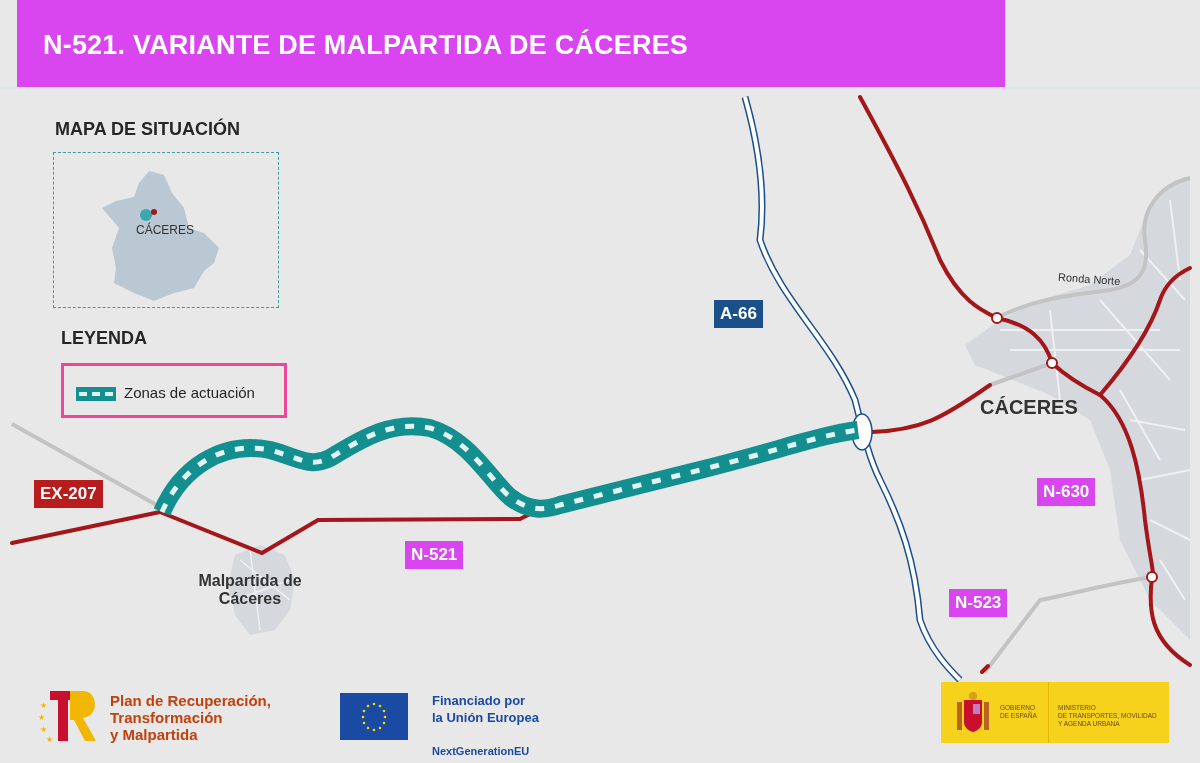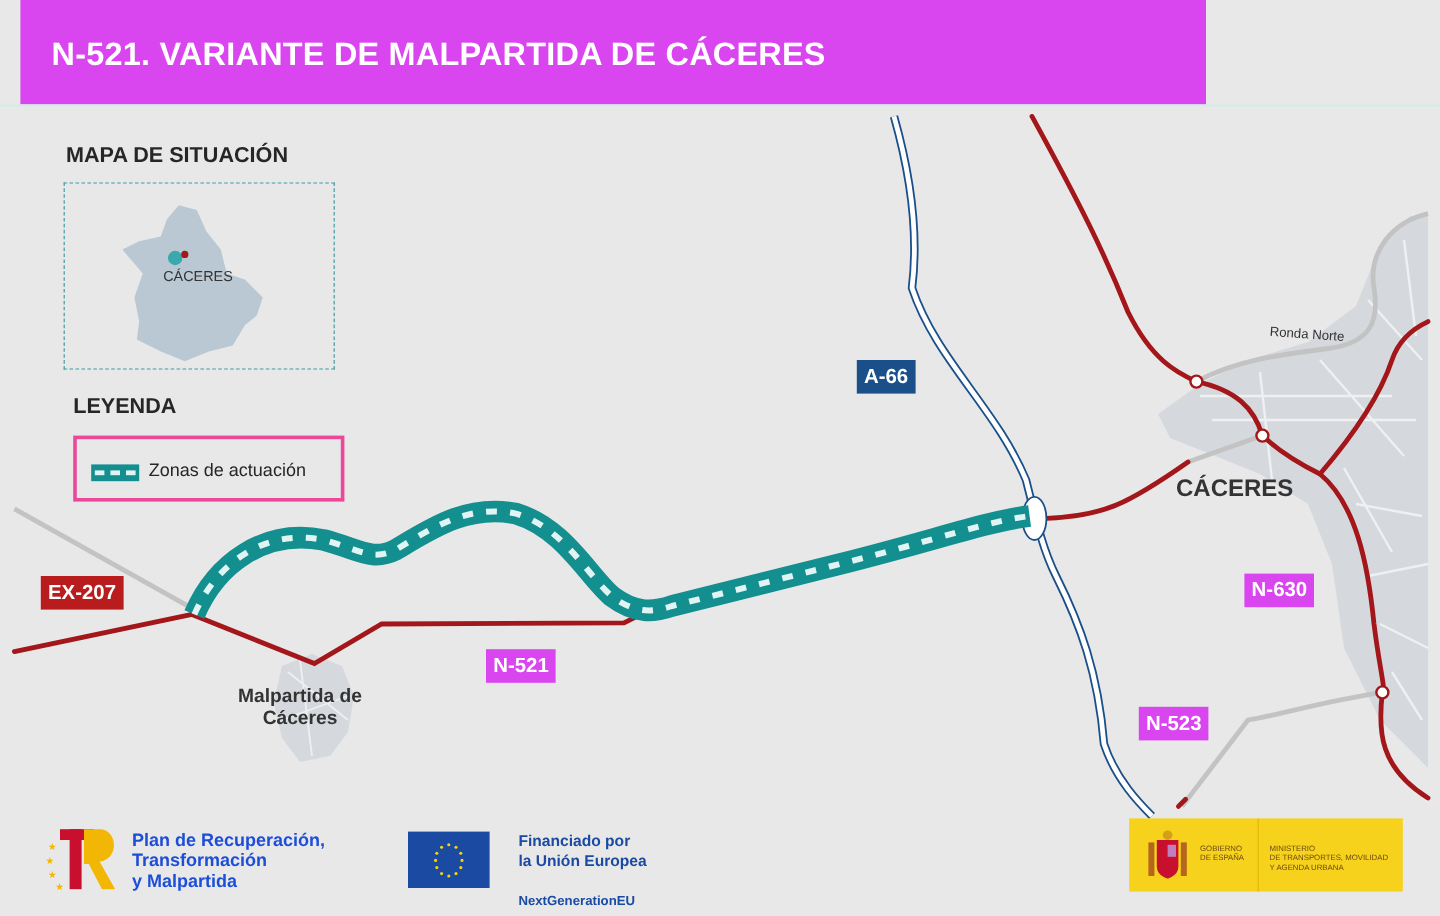--- a/index.html
+++ b/index.html
@@ -16,21 +16,21 @@
   .legend-swatch span { position: absolute; top: 5px; width: 8px; height: 4px; background: #dff3f2; }
   .legend-label { position: absolute; left: 60px; top: 18px; font-size: 15px; color: #262626; }
   .badge { position: absolute; color: #fff; font-weight: bold; font-size: 17px; padding: 4px 6px; line-height: 20px; }
   .badge.red { background: #d946ef; }
   .badge.blue { background: #1a4f8a; }
   .badge.grey { background: #b91c1c; }
   .place { position: absolute; color: #333; font-size: 16px; text-align: center; font-weight: bold; }
   .city { position: absolute; color: #333; font-size: 20px; font-weight: bold; }
   .street { position: absolute; color: #333; font-size: 11px; transform: rotate(4deg); }
   .footer-logo { position: absolute; }
-  .prtr-text { position: absolute; left: 110px; top: 692px; font-size: 15px; line-height: 17px; font-weight: bold; color: #1d4ed8; }
+  .prtr-text { position: absolute; left: 110px; top: 692px; font-size: 15px; line-height: 17px; font-weight: bold; color: #c2410c; }
   .eu-flag { position: absolute; left: 340px; top: 693px; width: 68px; height: 47px; background: #1b4aa3; }
   .eu-text { position: absolute; left: 432px; top: 692px; color: #1b4aa3; font-size: 13px; line-height: 17px; font-weight: bold; }
   .eu-text .sub { font-weight: bold; font-size: 11px; margin-top: 17px; }
   .gov-box { position: absolute; left: 941px; top: 682px; width: 228px; height: 61px; background: #f7d21d; }
   .gov-divider { position: absolute; left: 107px; top: 0; width: 1px; height: 61px; background: #e6b800; }
   .gov-text1 { position: absolute; left: 59px; top: 22px; font-size: 6.5px; line-height: 8px; color: #6b4a10; }
   .gov-text2 { position: absolute; left: 117px; top: 22px; font-size: 6.5px; line-height: 8px; color: #6b4a10; }
 </style>
 </head>
 <body>

